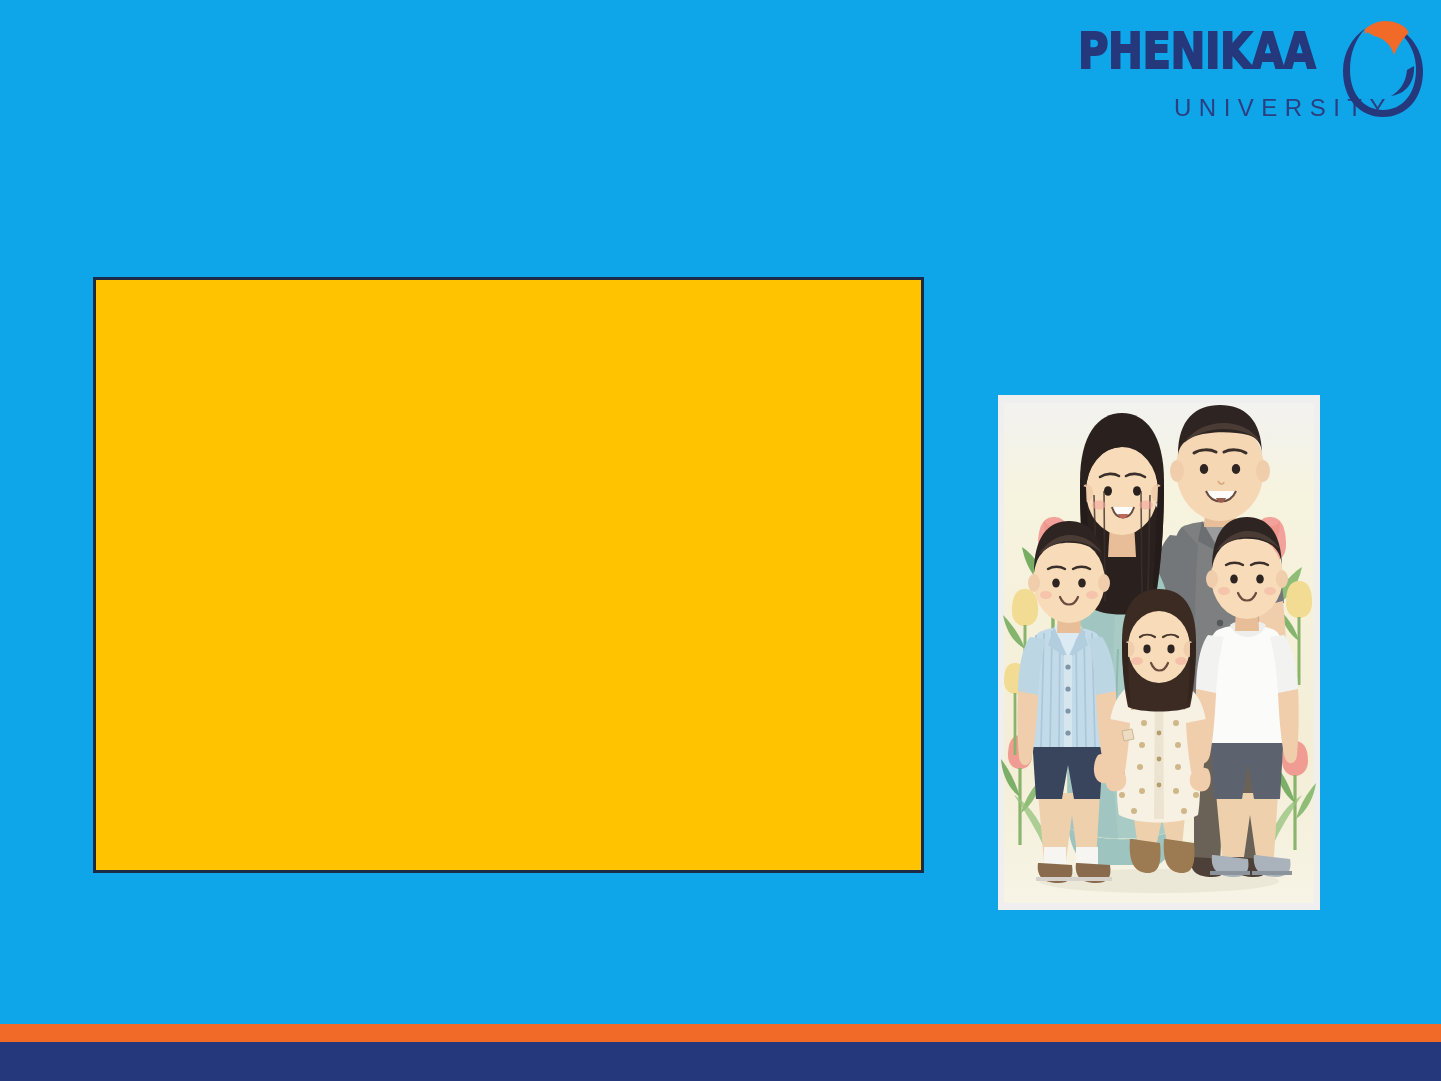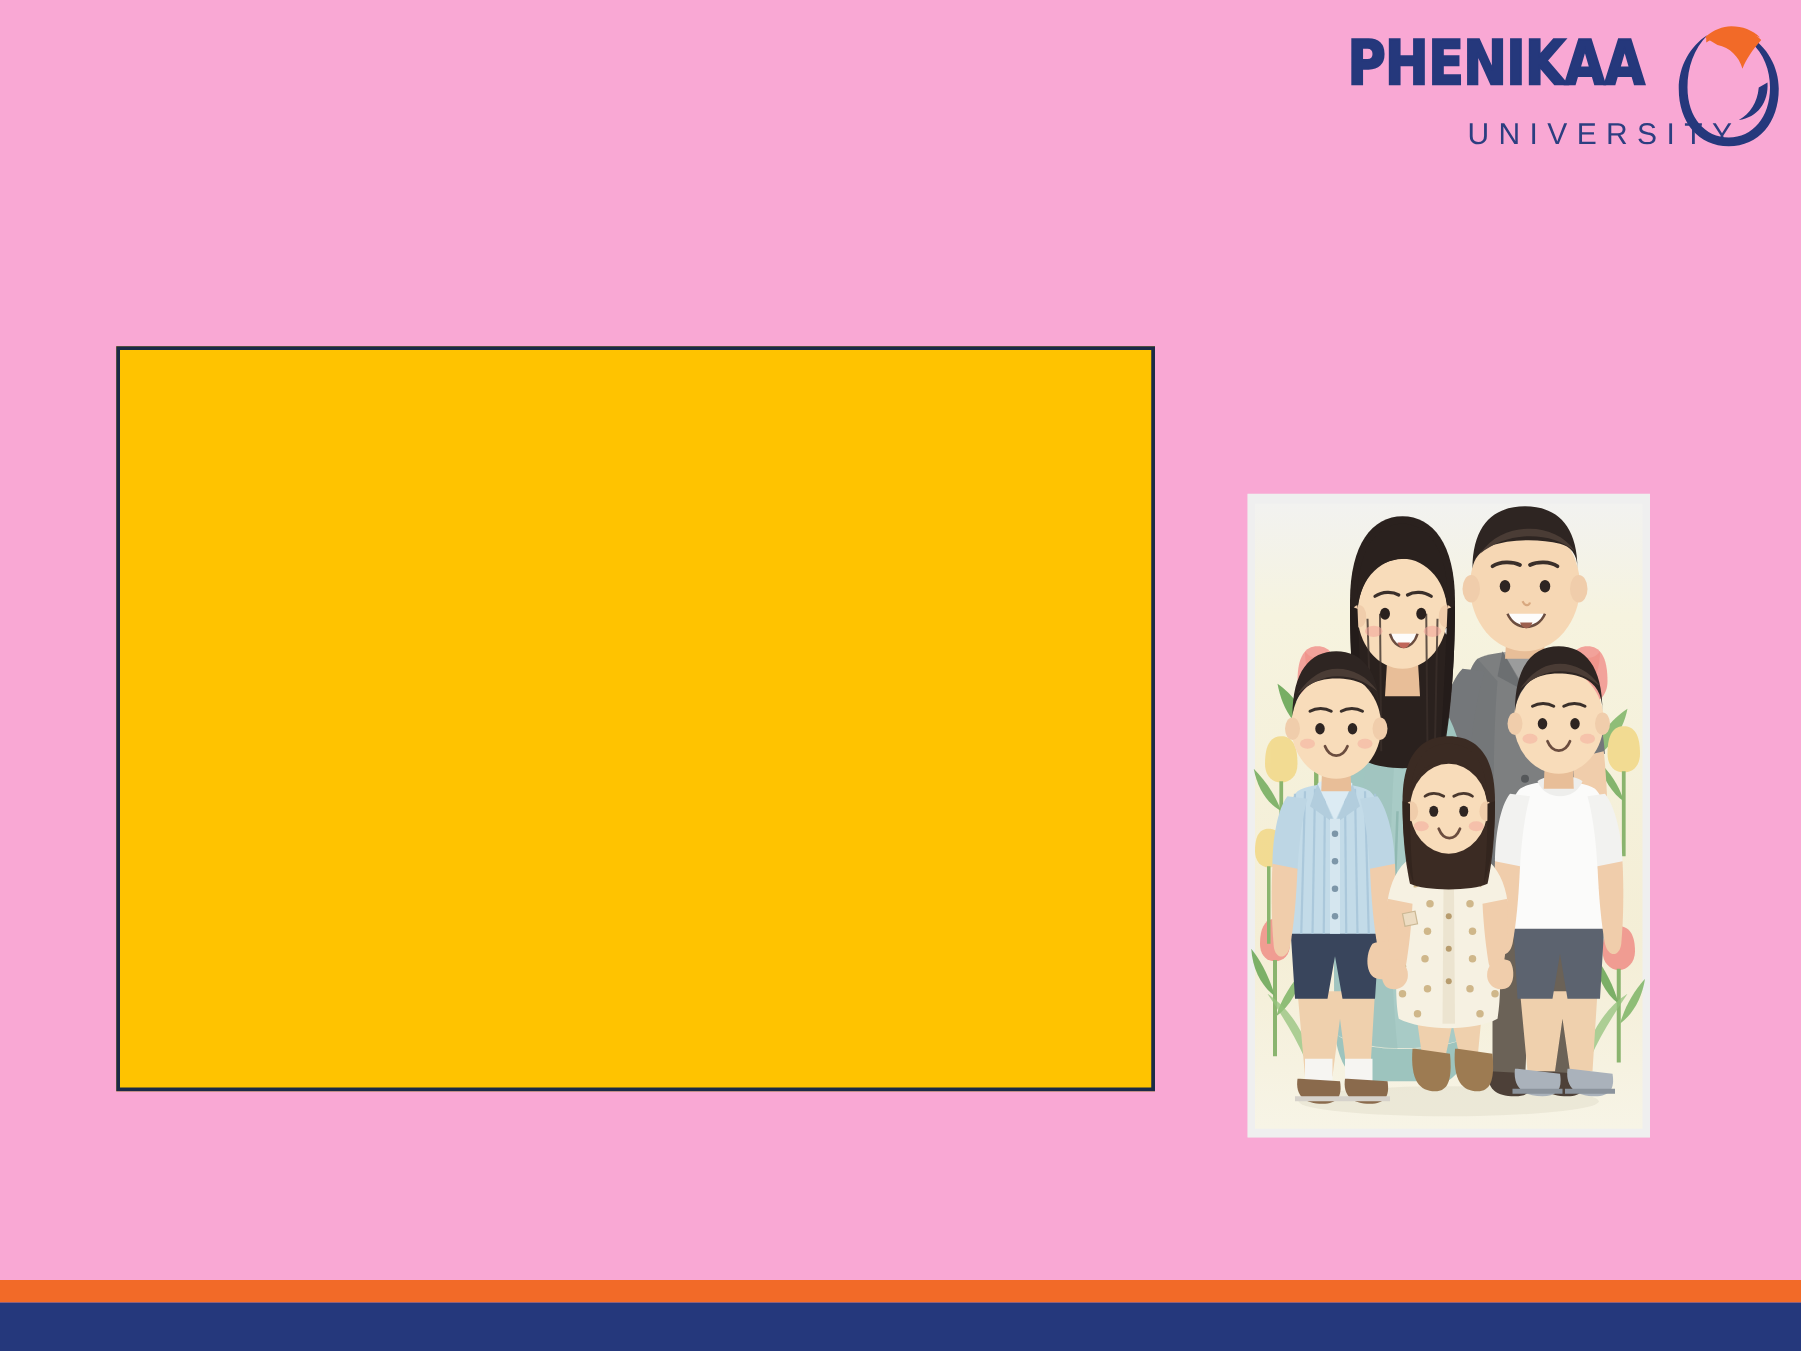--- a/index.html
+++ b/index.html
@@ -12,21 +12,21 @@
     height: 1081px;
     position: relative;
     overflow: hidden;
     font-family: "Liberation Sans", sans-serif;
   }
 
   
   .slide {
     position: absolute;
     inset: 0;
-    background: #f9a8d4;
+    background: #0ea5e9;
   }
 
   
   .logo {
     position: absolute;
     left: 1078px;
     top: 18px;
     width: 345px;
     height: 104px;
   }

